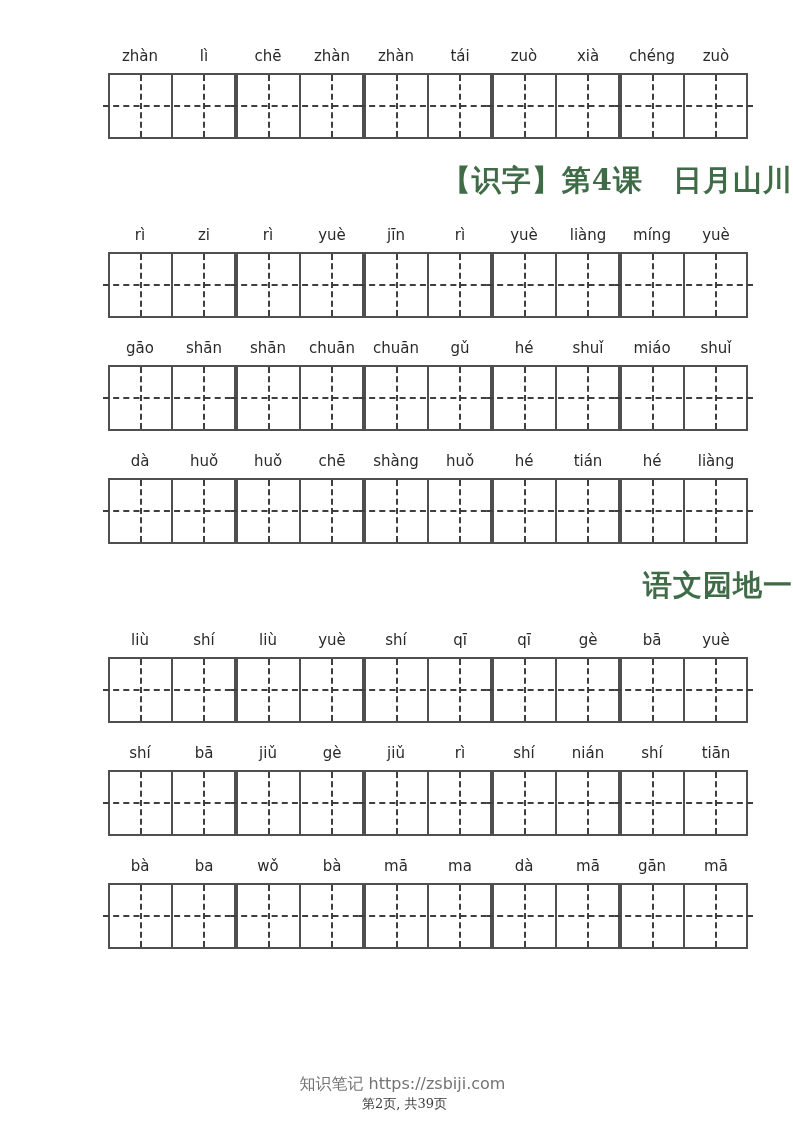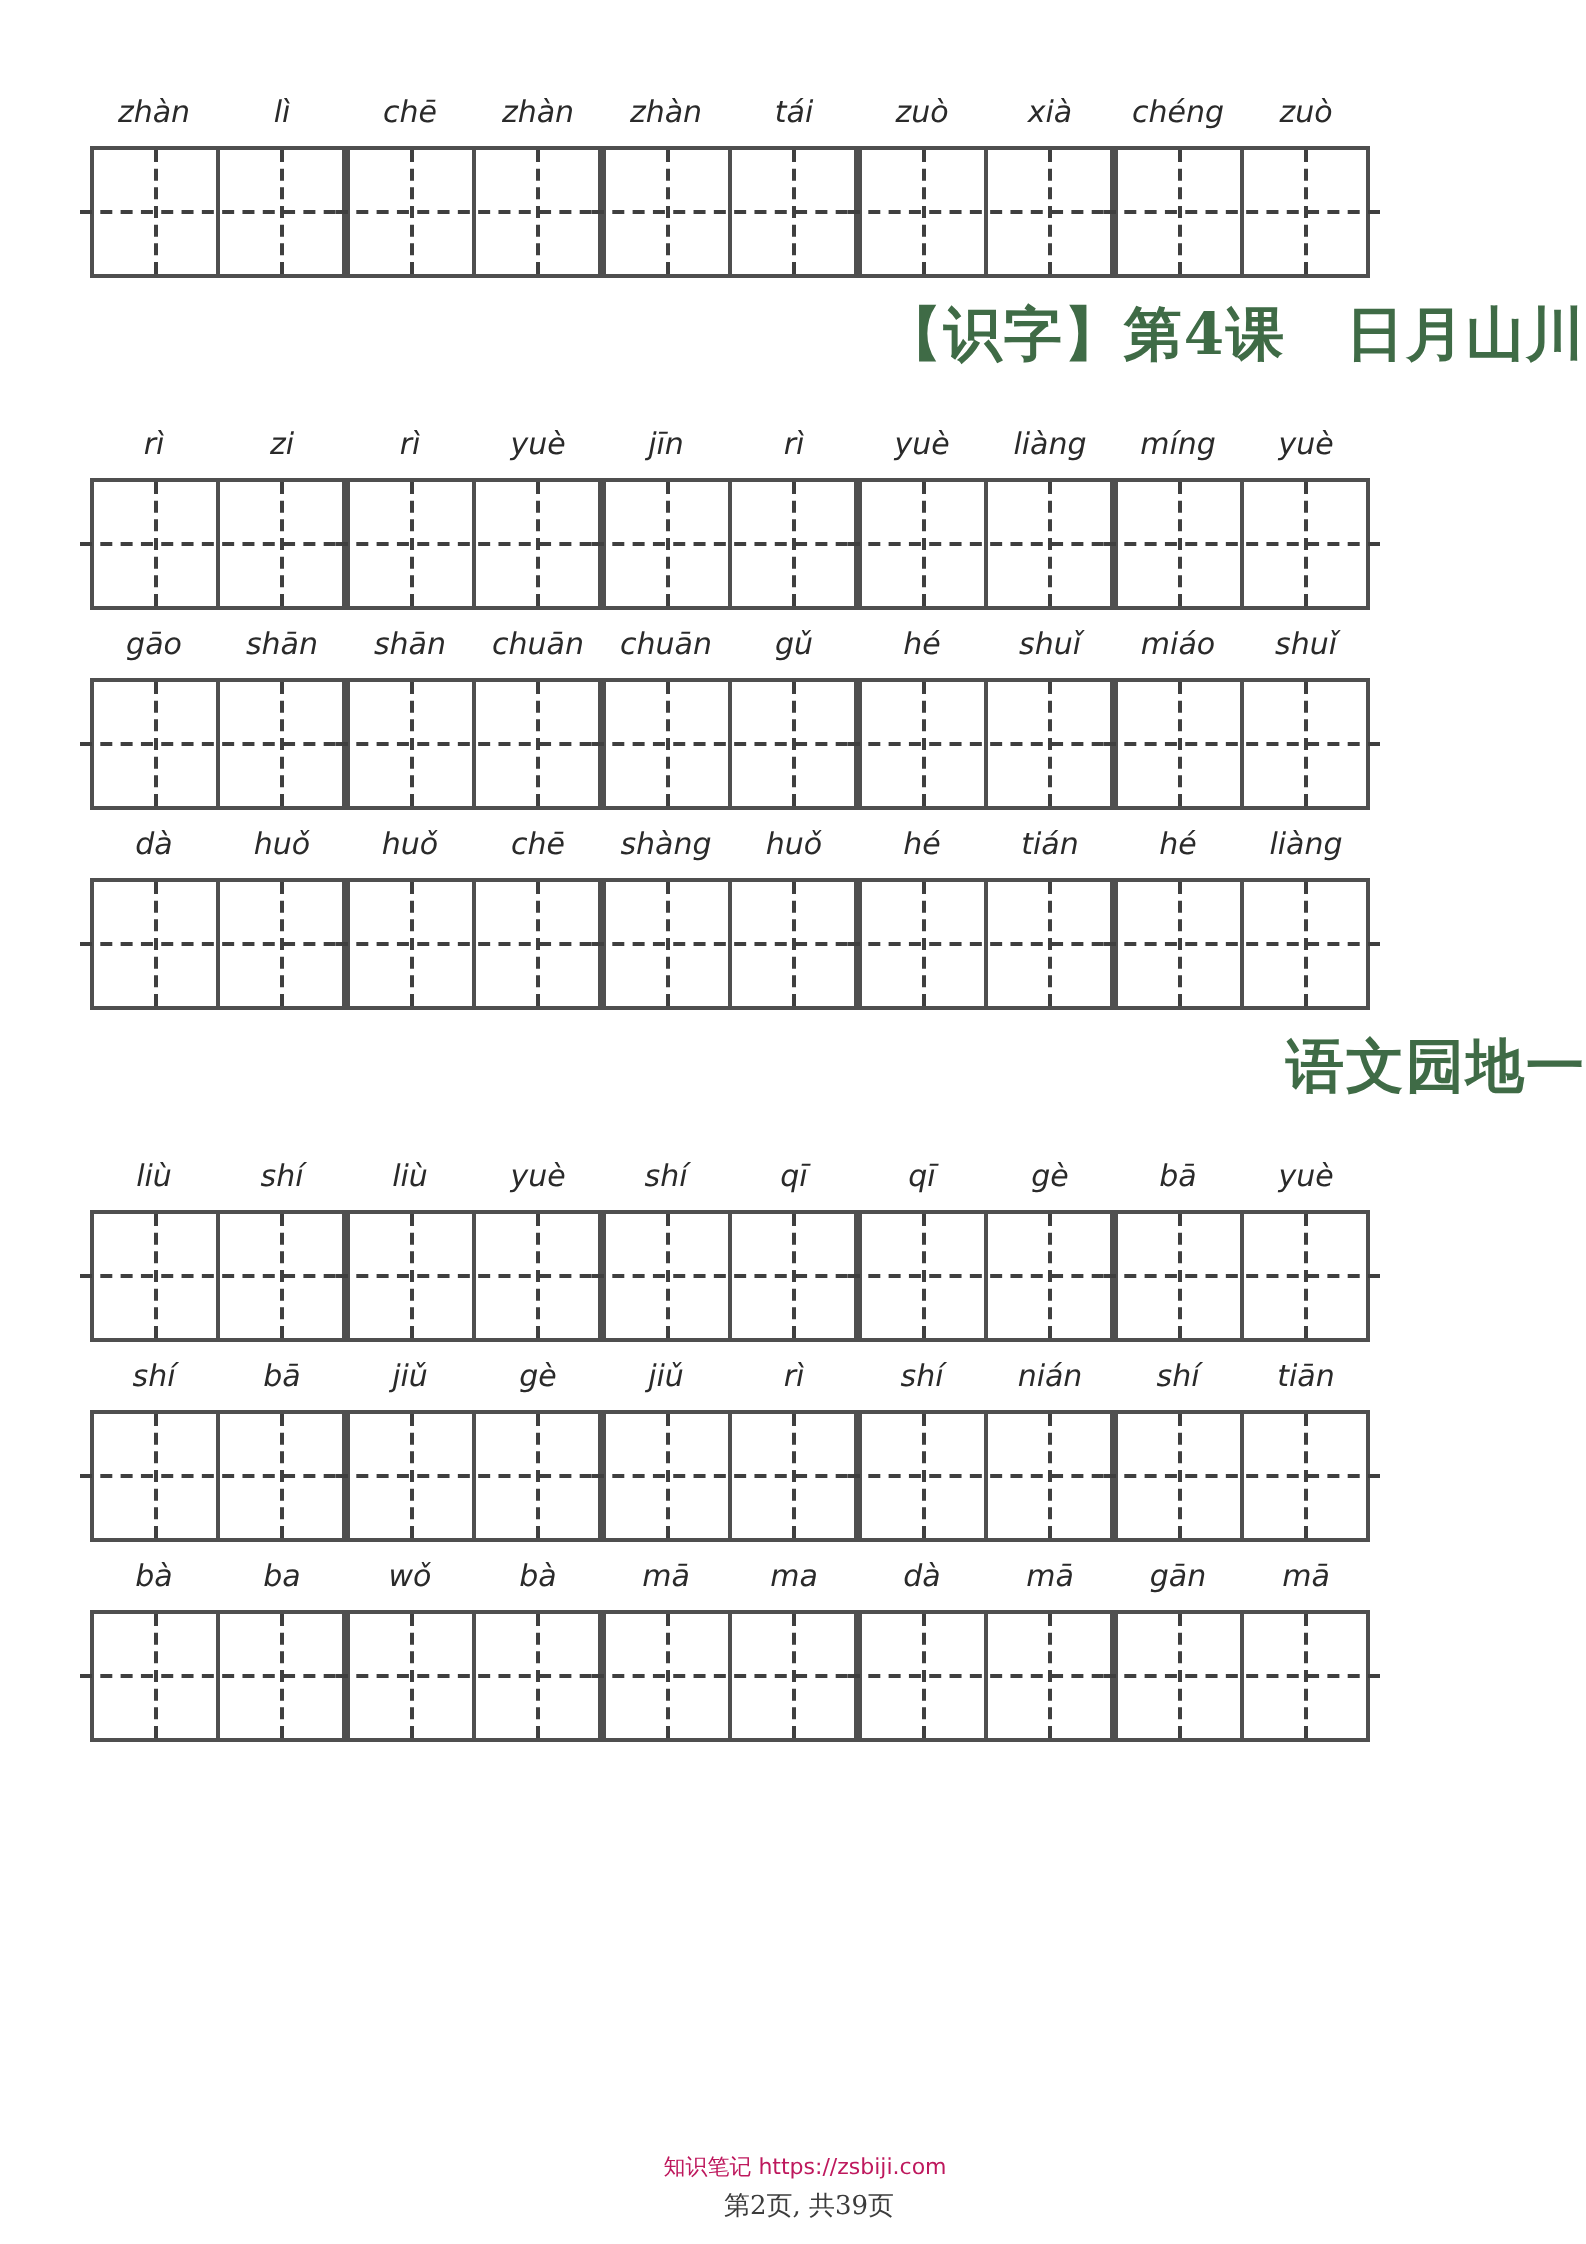--- a/index.html
+++ b/index.html
@@ -8,23 +8,22 @@
     width:793px;height:1122px;
     margin:0 auto;
     background:#ffffff;
     box-sizing:border-box;
     padding-top:46px;
     overflow:hidden;
     font-family:"DejaVu Sans","Liberation Sans",sans-serif;
   }
   .word-row{
     display:flex;
-    justify-content:flex-start;
-    margin:0 45px 7px 45px;
-    font-style:italic;
+    justify-content:flex-end;
+    margin:0 45px 20px 45px;
   }
   .word-group{width:128px;}
   .labels{display:flex;margin:0 0 7px 0;}
   .labels span{
     flex:1;
     text-align:center;
     font-size:15px;
     line-height:20px;
     color:#2a2a2a;
     font-family:"DejaVu Sans","Liberation Sans",sans-serif;
@@ -62,23 +61,23 @@
     letter-spacing:1px;
     color:var(--heading-color,#3f6b46);
     margin:0 0 24px 0;
   }
   .footer{
     position:absolute;
     left:0;right:0;bottom:10px;
     text-align:center;
   }
   .footer .site{
-    font-size:11px;
+    font-size:16px;
     line-height:19px;
-    color:#be185d;
+    color:#737373;
     font-family:"DejaVu Sans","Liberation Sans",sans-serif;
     padding-left:12px;
   }
   .footer .pageno{
     font-size:13px;
     line-height:17px;
     color:#3c3c3c;
     margin-top:2px;
     font-family:"DejaVu Serif","Liberation Serif",serif;
     padding-left:16px;

